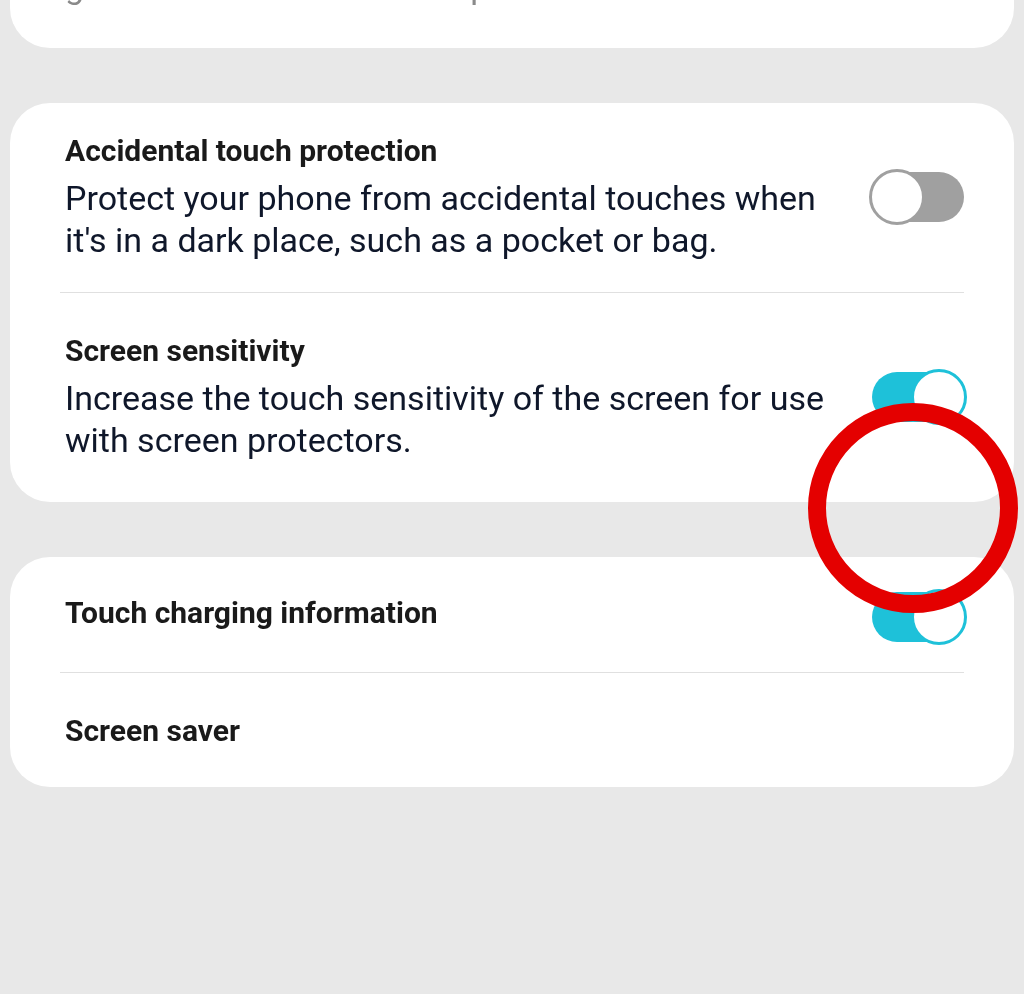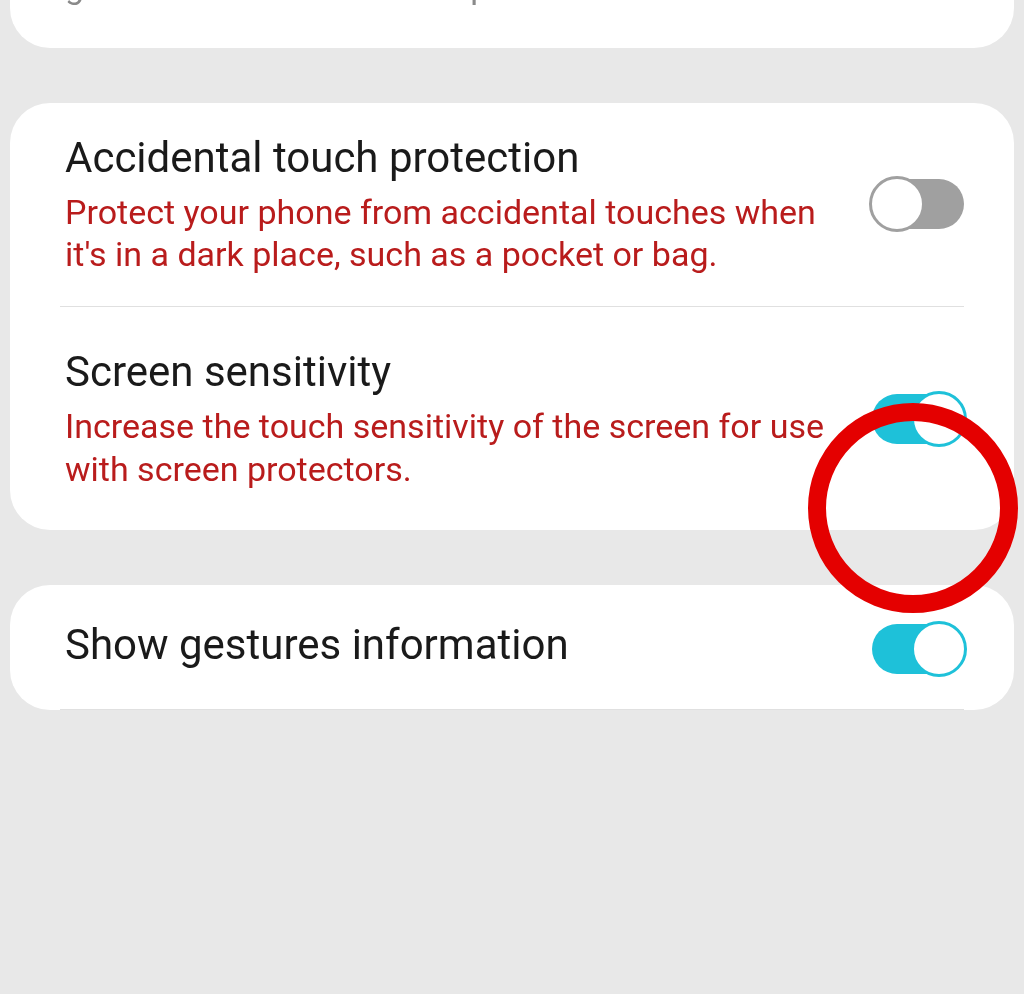--- a/index.html
+++ b/index.html
@@ -35,29 +35,29 @@
       display: flex;
       align-items: center;
       justify-content: space-between;
       padding: 30px 50px 30px 55px;
     }
     .setting-text {
       flex: 1;
       padding-right: 30px;
     }
     .setting-title {
-      font-size: 42px;
+      font-size: 30px;
       color: #1a1a1a;
-      font-weight: 400;
+      font-weight: 700;
       margin-bottom: 8px;
       line-height: 1.2;
     }
     .setting-desc {
       font-size: 34px;
-      color: #b91c1c;
+      color: #0f172a;
       font-weight: 400;
       line-height: 1.25;
     }
     .divider {
       height: 1px;
       background: #e0e0e0;
       margin: 0 50px;
     }
     .toggle {
       width: 92px;
@@ -136,20 +136,25 @@
     <div class="toggle toggle-on">
       <div class="toggle-knob"></div>
     </div>
   </div>
   <div class="highlight-circle"></div>
 </div>
 
 <div class="card card-bottom">
   <div class="setting-row" style="padding-top:35px;">
     <div class="setting-text">
-      <div class="setting-title">Show gestures information</div>
+      <div class="setting-title">Touch charging information</div>
     </div>
     <div class="toggle toggle-on">
       <div class="toggle-knob"></div>
     </div>
   </div>
   <div class="divider"></div>
+  <div class="setting-row" style="padding-top:40px;">
+    <div class="setting-text">
+      <div class="setting-title">Screen saver</div>
+    </div>
+  </div>
 </div>
 
 </body></html>

